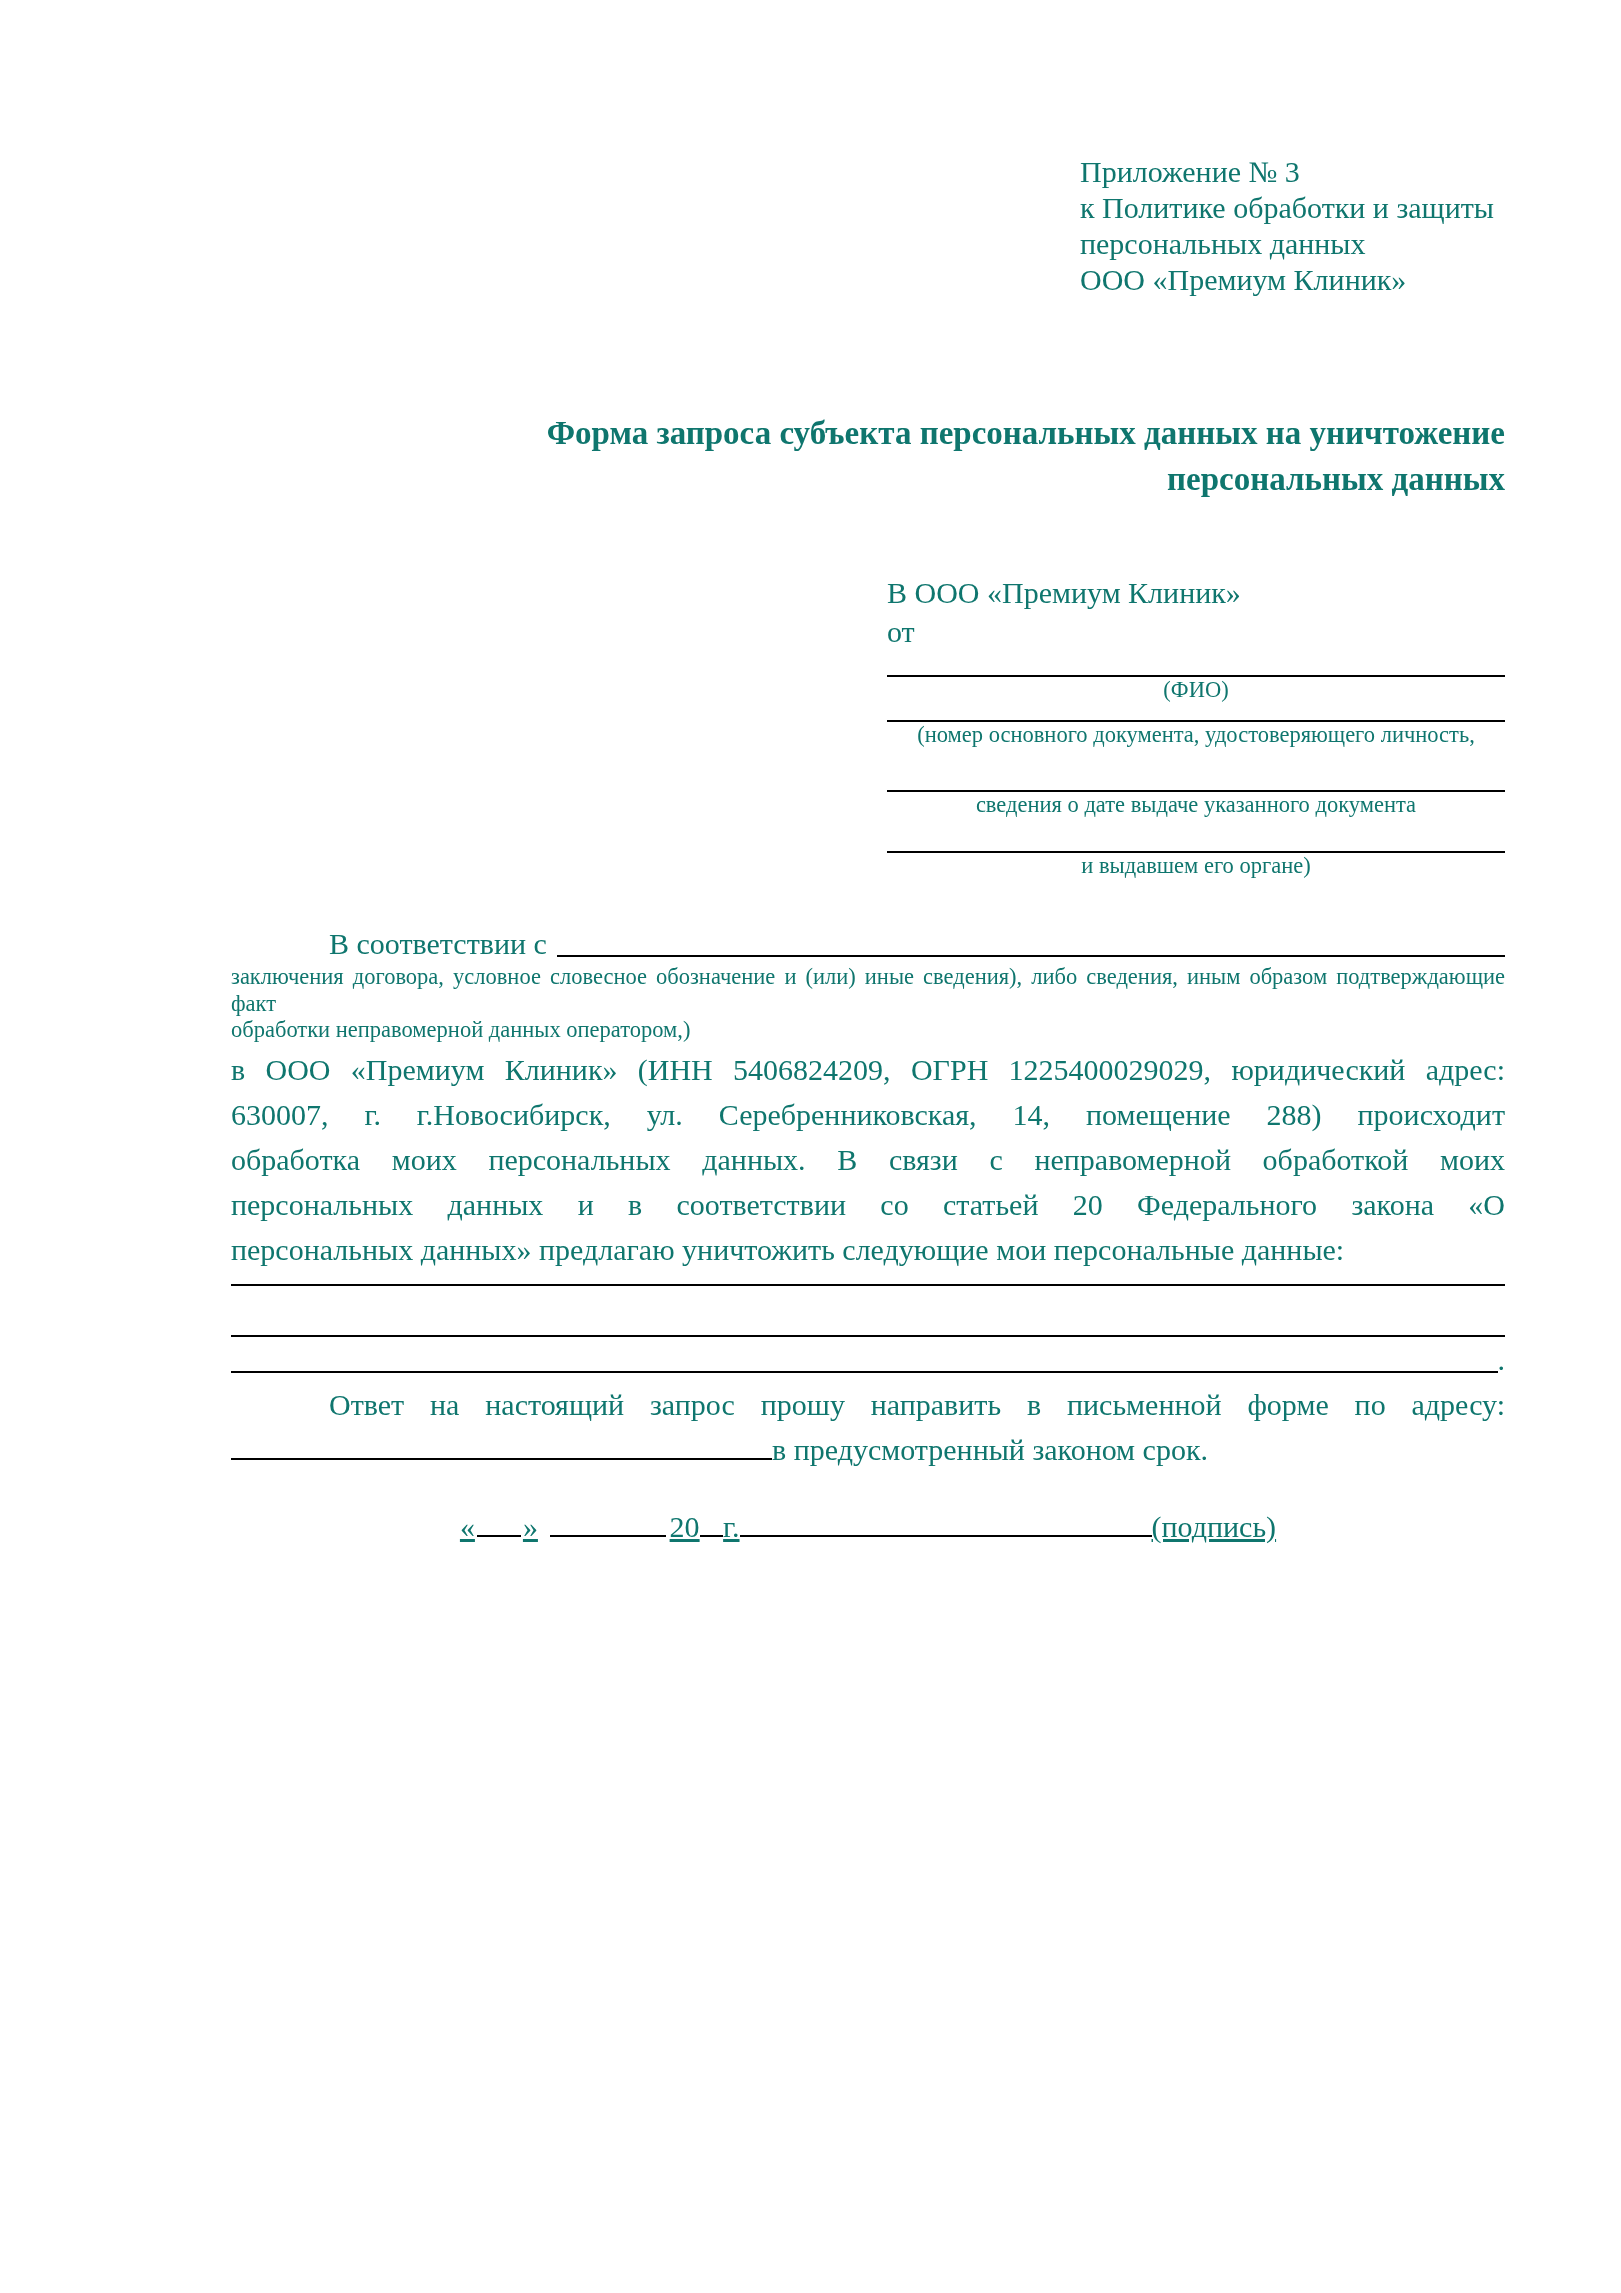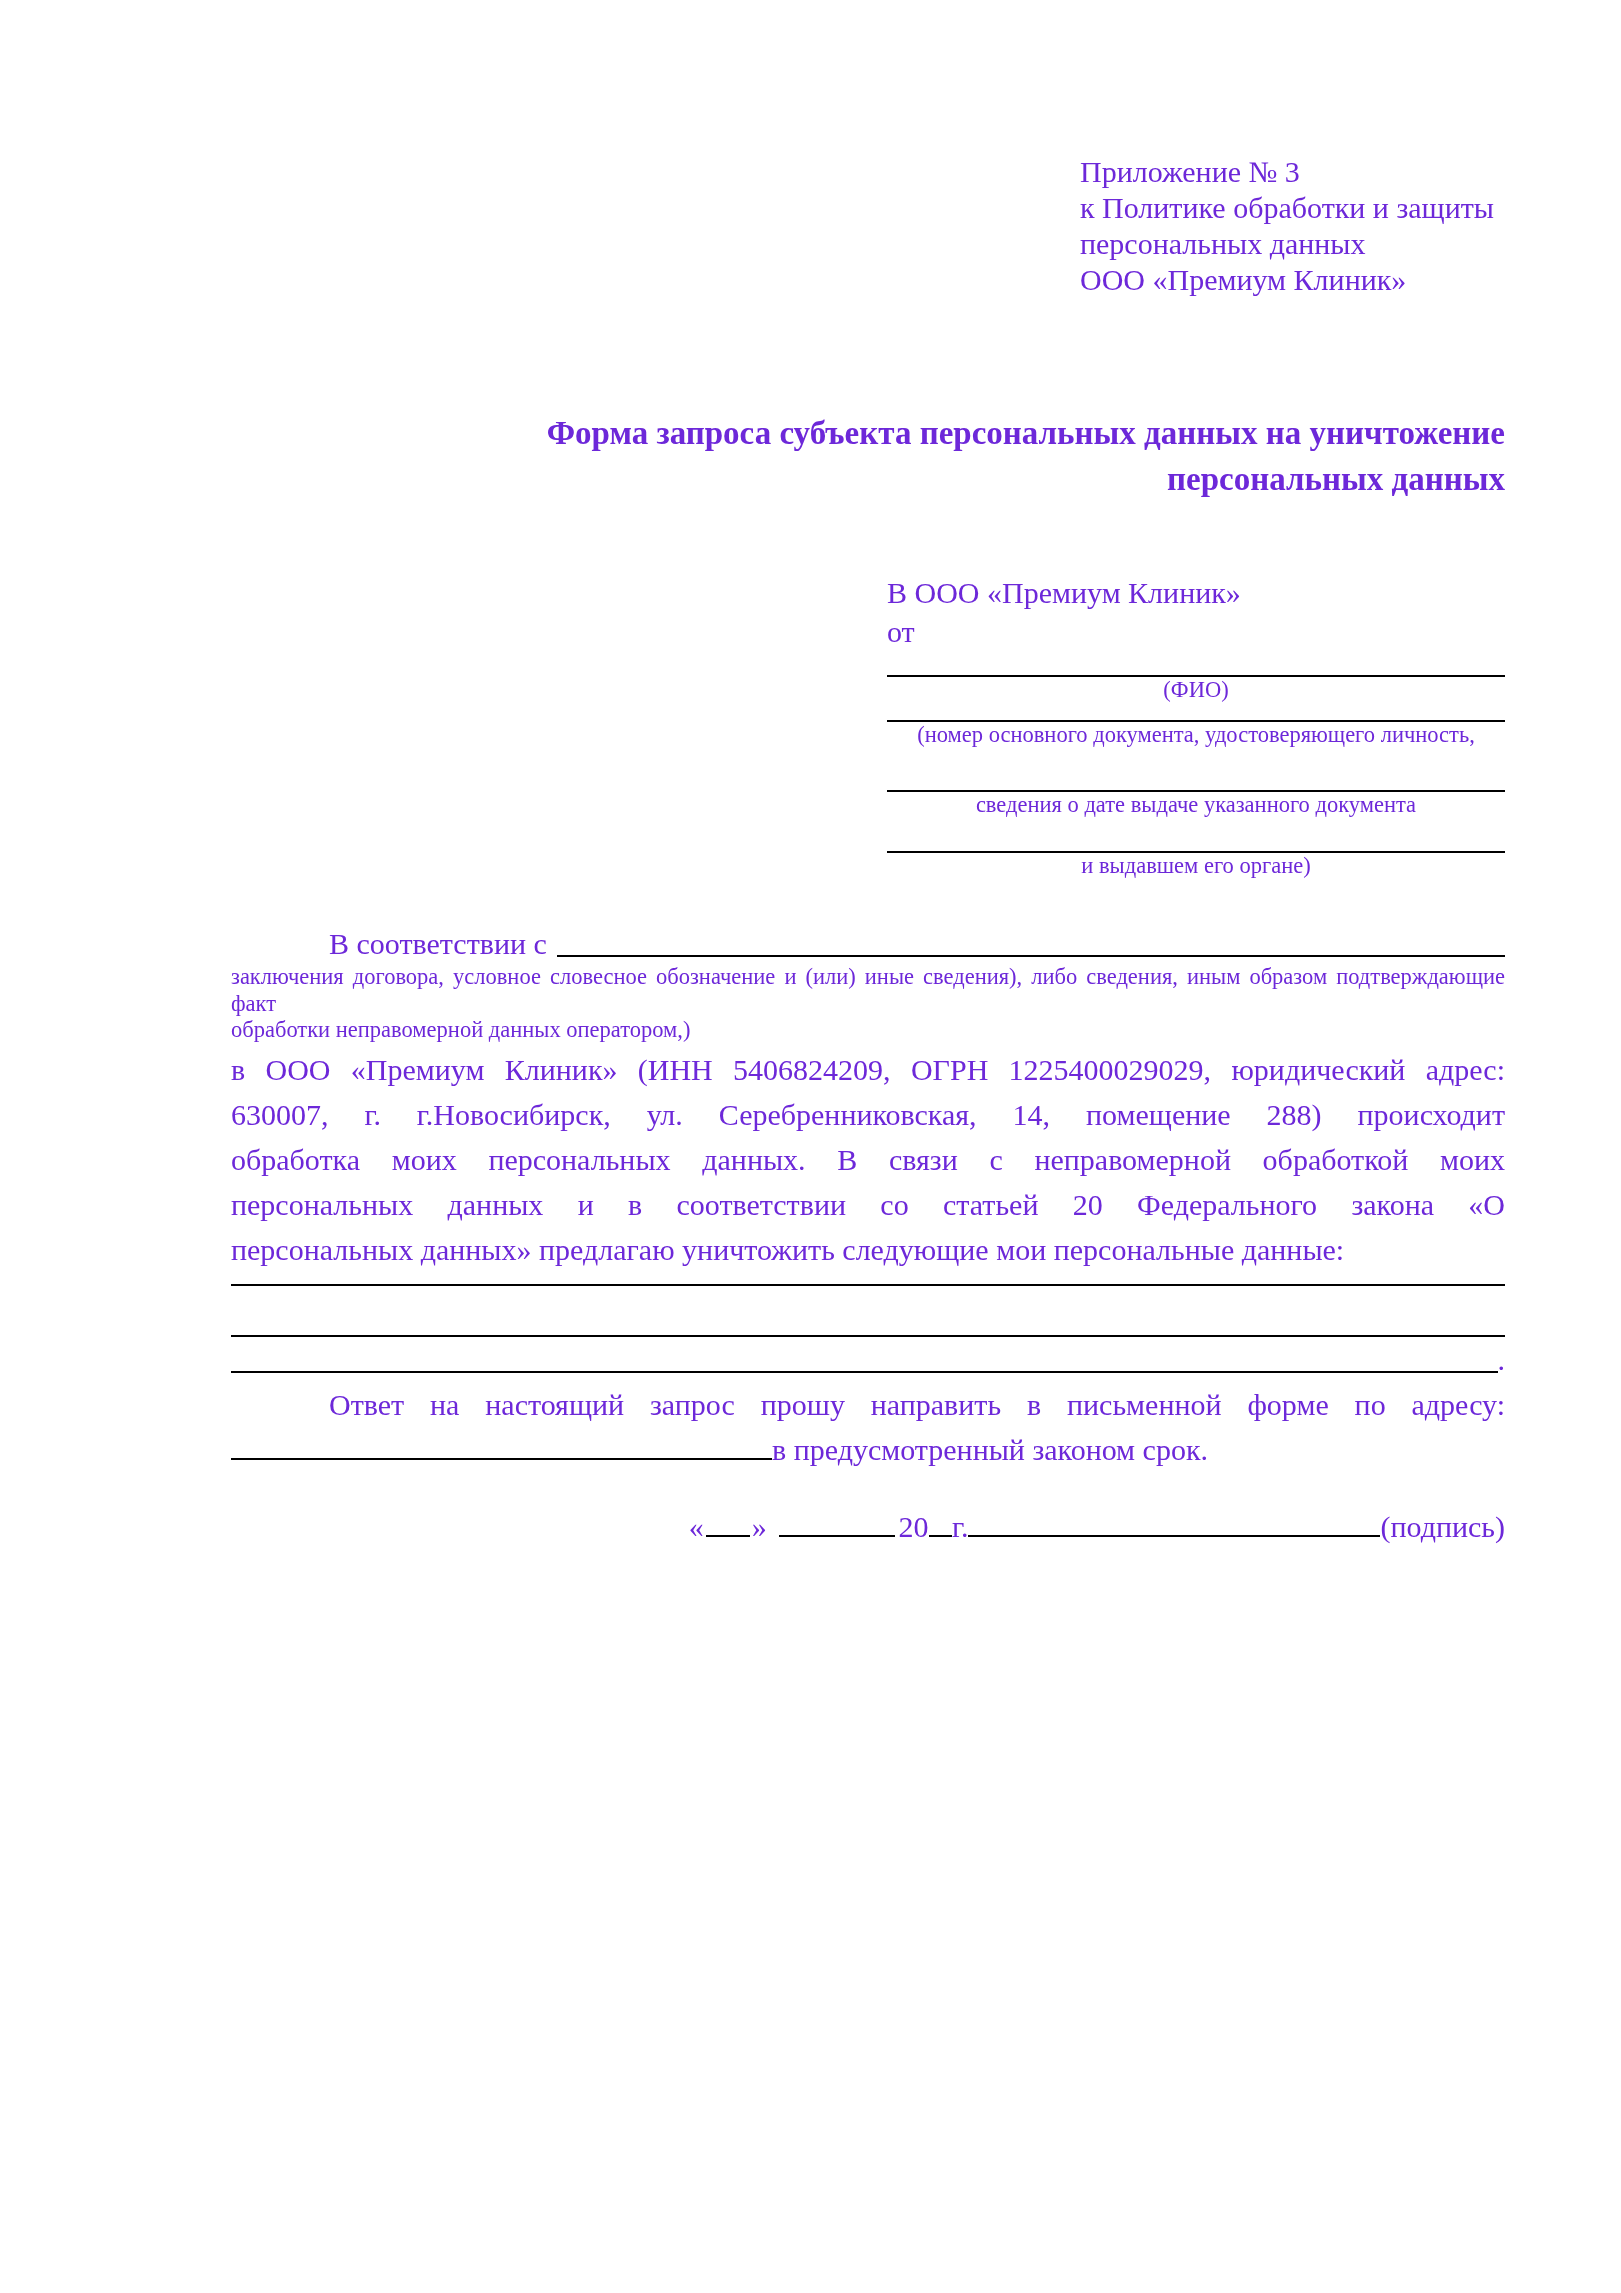--- a/index.html
+++ b/index.html
@@ -2,21 +2,21 @@
 <html><head>
 <meta charset="utf-8">
 <style>
   html, body { margin: 0; padding: 0; background: #ffffff; }
   .page {
     position: relative;
     width: 1621px;
     height: 2294px;
     margin: 0 auto;
     background: #ffffff;
-    color: #6d28d9;
+    color: #0f766e;
     font-family: "Liberation Serif", "DejaVu Serif", serif;
     font-size: 30px;
     box-sizing: border-box;
     padding: 154px 116px 0 231px;
     overflow: hidden;
   }
 
   
   .header-block {
     margin-left: 849px;
@@ -101,23 +101,24 @@
   .tail-row { line-height: 45px; }
   .u {
     display: inline-block;
     border-bottom: 2.9px solid #000;
   }
   .tail-row .u.addr { width: 541px; }
 
   .date-sig-row {
     margin-top: 33px;
     display: flex;
-    justify-content: flex-end;
+    justify-content: center;
     align-items: baseline;
     line-height: 43px;
+    text-decoration: underline;
   }
   .date-group { white-space: pre; }
   .u.day { width: 44px; margin: 0 2px; }
   .u.month { width: 116px; margin: 0 3.9px 0 11.8px; }
   .u.year { width: 23.5px; }
   .sig-group { white-space: pre; }
   .u.sig { width: 412px; }
 </style>
 </head>
 <body>

